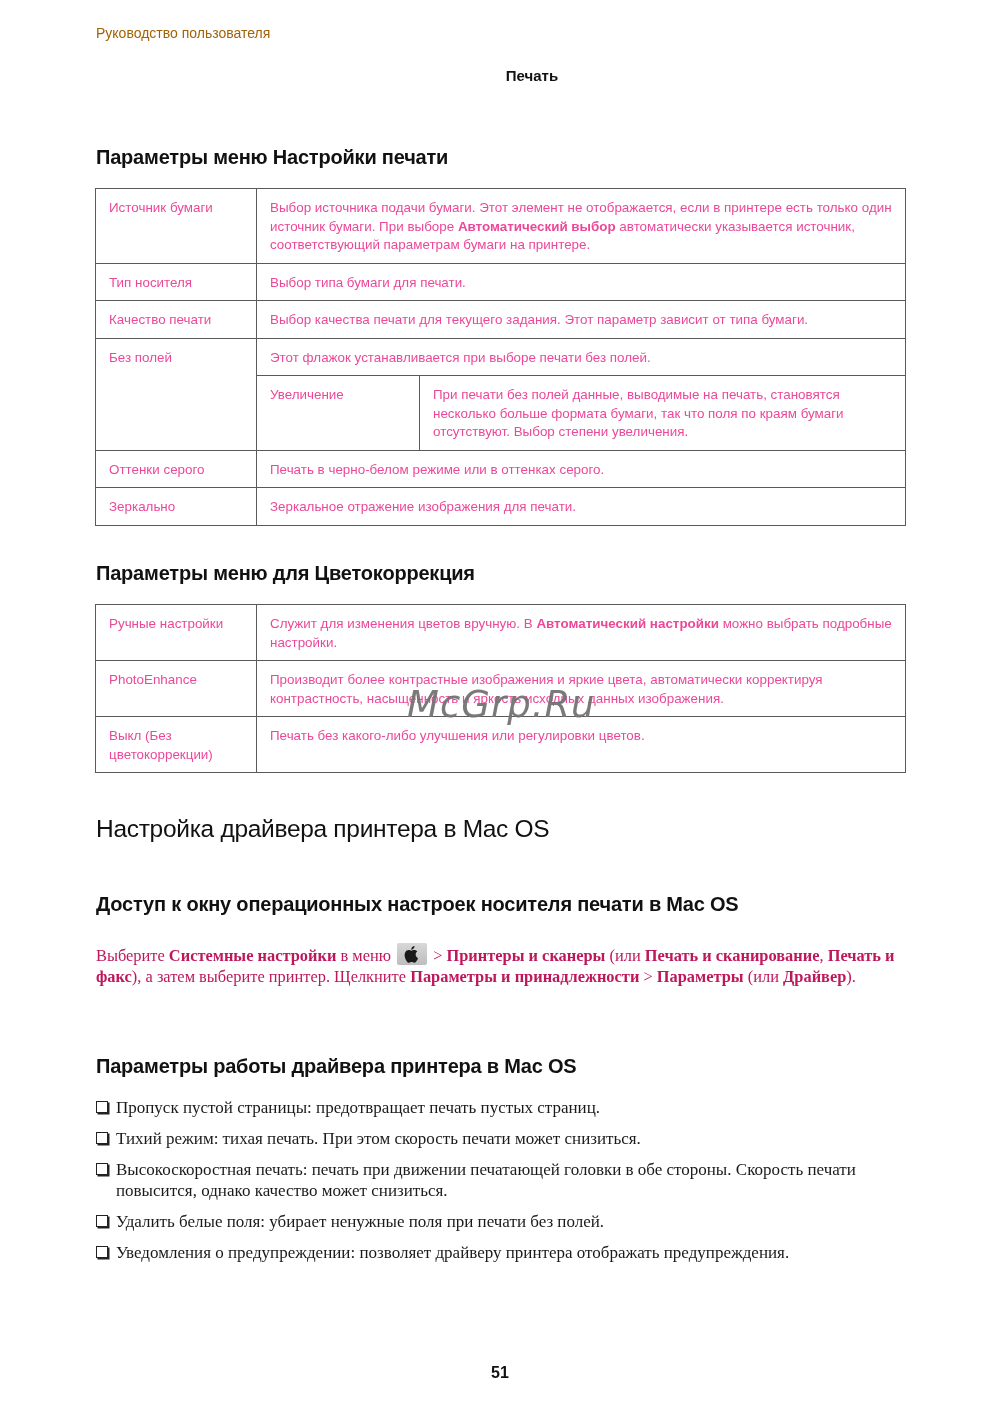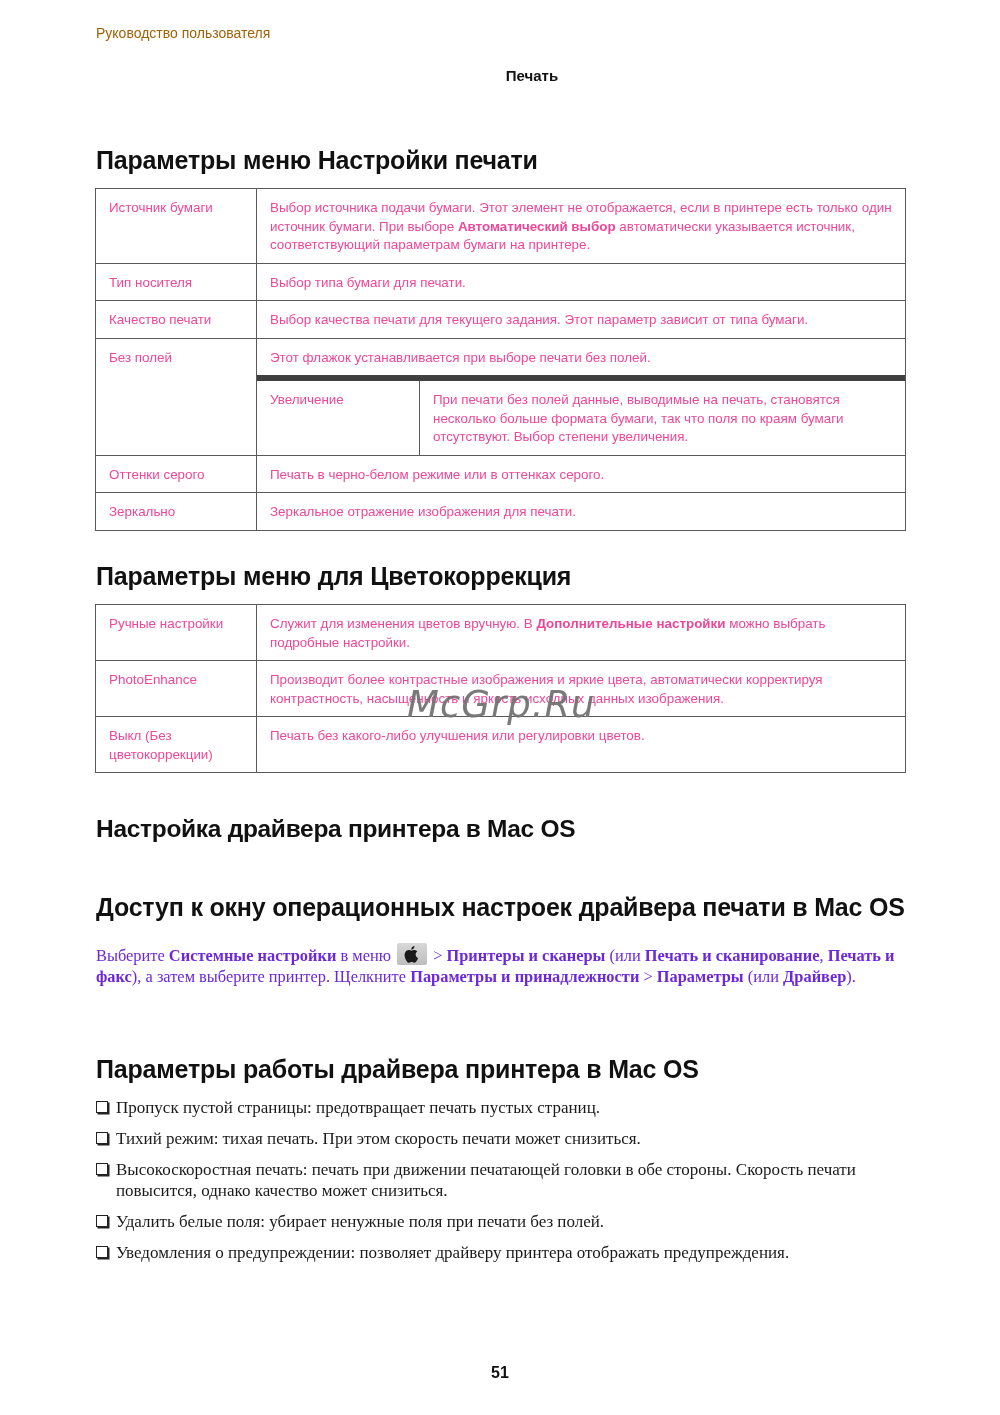--- a/index.html
+++ b/index.html
@@ -21,25 +21,25 @@
       position: absolute; left: 96px; top: 25px;
       font-size: 14px; color: #a16207;
     }
     .section-head {
       position: absolute; left: 0; width: 1000px; top: 67px;
       text-align: center; font-weight: bold; font-size: 15px; padding-left: 32px;
     }
 
     h2.h-medium {
       position: absolute; left: 96px; margin: 0;
-      font-size: 25px; font-weight: bold; letter-spacing: -0.2px;
+      font-size: 20px; font-weight: bold; letter-spacing: -0.2px;
     }
     h1.h-large {
       position: absolute; left: 96px; margin: 0;
-      font-size: 24.5px; font-weight: bold; letter-spacing: -0.3px;
+      font-size: 24.5px; font-weight: normal; letter-spacing: -0.3px;
     }
 
     table.param-table {
       position: absolute; left: 95px; width: 811px;
       border-collapse: collapse;
       font-size: 13.4px; line-height: 18.5px; color: #ec4899;
     }
     table.param-table td {
       border: 1px solid #5a5a5a;
       vertical-align: top;
@@ -53,21 +53,21 @@
     }
     table.nested td {
       border: none; vertical-align: top;
       padding: 10px 12px 8px 13px;
     }
     table.nested td.nested-label { width: 137px; border-right: 1px solid #5a5a5a; }
 
     .body-text {
       position: absolute; left: 96px; width: 810px;
       font-family: "Liberation Serif", "DejaVu Serif", serif;
-      font-size: 16.4px; line-height: 21px; color: #6d28d9;
+      font-size: 16.4px; line-height: 21px; color: #be185d;
     }
     .apple-icon {
       display: inline-block; width: 30px; height: 22px; vertical-align: -4px;
       background: linear-gradient(#d8d8d8, #bdbdbd);
       border-radius: 2px; position: relative; margin: 0 2px;
     }
     .apple-icon svg { position: absolute; left: 7px; top: 2px; }
 
     ul.bullets {
       position: absolute; left: 96px; width: 810px; top: 1097px;
@@ -121,21 +121,21 @@
       <td>Выбор качества печати для текущего задания. Этот параметр зависит от типа бумаги.</td>
     </tr>
     <tr>
       <td class="label-cell" rowspan="2">Без полей</td>
       <td style="border-bottom:none; height:18px;">Этот флажок устанавливается при выборе печати без полей.</td>
     </tr>
     <tr>
       <td class="nested-wrap">
         <table class="nested">
           <tbody>
-                <tr style="border-top:6px solid #404040; height:72px;">
+                <tr style="border-top:1px solid #404040; height:72px;">
             <td class="nested-label" style="border-top:1px solid #5a5a5a;">Увеличение</td>
             <td style="border-top:1px solid #5a5a5a;">При печати без полей данные, выводимые на печать, становятся несколько больше формата бумаги, так что поля по краям бумаги отсутствуют. Выбор степени увеличения.</td>
           </tr>
         </tbody>
             </table>
       </td>
     </tr>
     <tr style="height:36px;">
       <td class="label-cell">Оттенки серого</td>
       <td>Печать в черно-белом режиме или в оттенках серого.</td>
@@ -146,36 +146,36 @@
     </tr>
   </tbody>
     </table>
 
   <h2 class="h-medium" style="top:562px;">Параметры меню для Цветокоррекция</h2>
 
   <table class="param-table" style="top:604px;">
     <tbody>
         <tr style="height:54px;">
       <td class="label-cell">Ручные настройки</td>
-      <td><span>Служит для изменения цветов вручную. В </span><b>Дополнительные настройки</b><span> можно выбрать подробные настройки.</span></td>
+      <td><span>Служит для изменения цветов вручную. В </span><b>Автоматический настройки</b><span> можно выбрать подробные настройки.</span></td>
     </tr>
     <tr style="height:55px;">
       <td class="label-cell">PhotoEnhance</td>
       <td>Производит более контрастные изображения и яркие цвета, автоматически корректируя контрастность, насыщенность и яркость исходных данных изображения.</td>
     </tr>
     <tr style="height:54px;">
       <td class="label-cell">Выкл (Без цветокоррекции)</td>
       <td>Печать без какого-либо улучшения или регулировки цветов.</td>
     </tr>
   </tbody>
     </table>
 
   <h1 class="h-large" style="top:815px;">Настройка драйвера принтера в Mac OS</h1>
 
-  <h2 class="h-medium" style="top:893px;">Доступ к окну операционных настроек драйвера печати в Mac OS</h2>
+  <h2 class="h-medium" style="top:893px;">Доступ к окну операционных настроек носителя печати в Mac OS</h2>
 
   <div class="body-text" style="top:943px;">
     <span>Выберите </span><b>Системные настройки</b><span> в меню </span><span class="apple-icon"><svg width="16" height="18" viewBox="0 0 16 18">
           <path d="M11.6 9.6c0-2 1.6-2.9 1.7-3-0.9-1.4-2.4-1.6-2.9-1.6-1.2-0.1-2.4 0.7-3 0.7-0.6 0-1.6-0.7-2.6-0.7C3.4 5 2 5.9 1.3 7.2c-1.5 2.6-0.4 6.4 1.1 8.5 0.7 1 1.5 2.2 2.6 2.1 1-0.04 1.4-0.7 2.7-0.7 1.2 0 1.6 0.7 2.7 0.6 1.1 0 1.8-1 2.5-2.1 0.8-1.2 1.1-2.3 1.1-2.4-0.03 0-2.3-0.9-2.4-3.6zM9.6 3.6c0.6-0.7 1-1.7 0.9-2.6-0.8 0-1.8 0.6-2.4 1.3-0.5 0.6-1 1.6-0.9 2.5 0.9 0.1 1.8-0.5 2.4-1.2z" fill="#1a1a1a"></path>
         </svg></span><span> &gt; </span><b>Принтеры и сканеры</b><span> (или </span><b>Печать и сканирование</b><span>, </span><b>Печать и факс</b><span>), а затем выберите принтер. Щелкните </span><b>Параметры и принадлежности</b><span> &gt; </span><b>Параметры</b><span> (или </span><b>Драйвер</b><span>).</span>
   </div>
 
   <h2 class="h-medium" style="top:1055px;">Параметры работы драйвера принтера в Mac OS</h2>
 
   <ul class="bullets">

